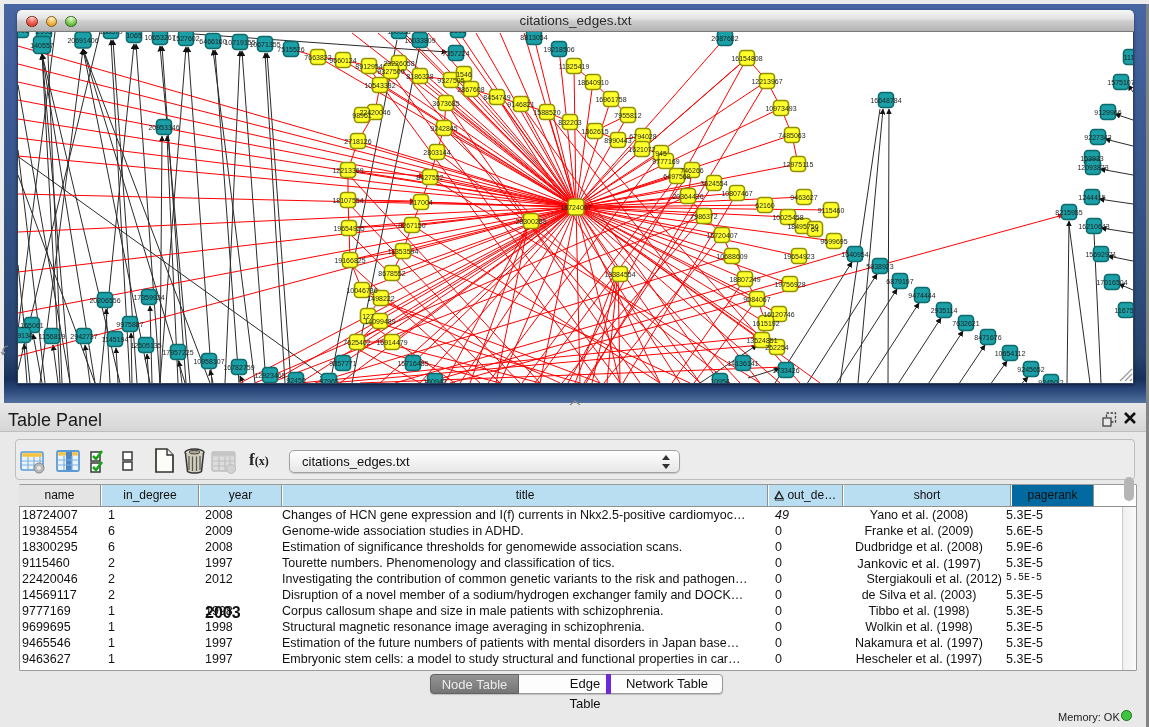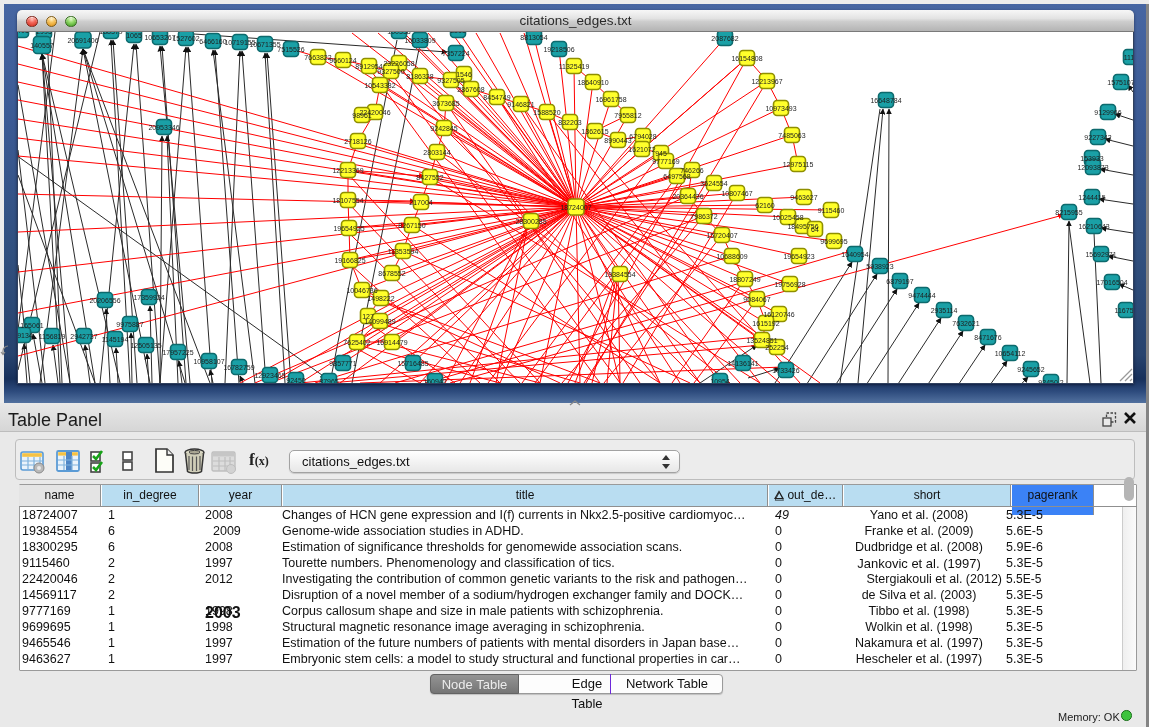--- a/index.html
+++ b/index.html
@@ -676,32 +676,32 @@
     <path d="M5 15 L9 10 L1 10 z" fill="#333"></path>
   </svg>
 
 <div style="position:absolute;left:19px;top:484px;width:1118px;height:187px;background:#fff;border:1px solid #9a9a9a;border-radius:1px;"></div>
 <div style="position:absolute;left:19px;top:485px;width:82px;height:21px;background:#e4e4e4;border-right:1px solid #8f8f8f;text-align:center;line-height:21px;font-size:12px;">name</div>
 <div style="position:absolute;left:102px;top:485px;width:97px;height:21px;background:#b9ddf1;border-right:1px solid #8f8f8f;text-align:center;line-height:21px;font-size:12px;">in_degree</div>
 <div style="position:absolute;left:200px;top:485px;width:82px;height:21px;background:#b9ddf1;border-right:1px solid #8f8f8f;text-align:center;line-height:21px;font-size:12px;">year</div>
 <div style="position:absolute;left:283px;top:485px;width:485px;height:21px;background:#b9ddf1;border-right:1px solid #8f8f8f;text-align:center;line-height:21px;font-size:12px;">title</div>
 <div style="position:absolute;left:769px;top:485px;width:74px;height:21px;background:#b9ddf1;border-right:1px solid #8f8f8f;text-align:center;line-height:21px;font-size:12px;">△ out_de…</div>
 <div style="position:absolute;left:844px;top:485px;width:167px;height:21px;background:#b9ddf1;border-right:1px solid #8f8f8f;text-align:center;line-height:21px;font-size:12px;">short</div>
-<div style="position:absolute;left:1012px;top:485px;width:82px;height:30px;background:#3b82f6;border-right:1px solid #8f8f8f;text-align:center;line-height:21px;font-size:12px;">pagerank</div>
+<div style="position:absolute;left:1012px;top:485px;width:82px;height:21px;background:#0369a1;border-right:1px solid #8f8f8f;text-align:center;line-height:21px;font-size:12px;">pagerank</div>
 <div style="position:absolute;left:19px;top:506px;width:1118px;height:1px;background:#8f8f8f;"></div>
 <div style="position:absolute;left:22px;top:508px;font-size:12.5px;white-space:nowrap;">18724007</div>
 <div style="position:absolute;left:108px;top:508px;font-size:12.5px;">1</div>
 <div style="position:absolute;left:205px;top:508px;font-size:12.5px;">2008</div>
 <div style="position:absolute;left:282px;top:508px;width:478px;font-size:12.5px;white-space:nowrap;overflow:hidden;">Changes of HCN gene expression and I(f) currents in Nkx2.5‑positive cardiomyoc…</div>
 <div style="position:absolute;left:775px;top:508px;font-size:12.5px;font-style:italic;">49</div>
 <div style="position:absolute;left:836px;top:508px;width:166px;text-align:center;font-size:12.5px;">Yano et al. (2008)</div>
 <div style="position:absolute;left:1006px;top:508px;font-size:12.5px;">5.3E-5</div>
 <div style="position:absolute;left:22px;top:524px;font-size:12.5px;white-space:nowrap;">19384554</div>
 <div style="position:absolute;left:108px;top:524px;font-size:12.5px;">6</div>
-<div style="position:absolute;left:205px;top:524px;font-size:12.5px;margin-left:8px;">2009</div>
+<div style="position:absolute;left:205px;top:524px;font-size:12.5px;">2009</div>
 <div style="position:absolute;left:282px;top:524px;width:478px;font-size:12.5px;white-space:nowrap;overflow:hidden;">Genome‑wide association studies in ADHD.</div>
 <div style="position:absolute;left:775px;top:524px;font-size:12.5px;">0</div>
 <div style="position:absolute;left:836px;top:524px;width:166px;text-align:center;font-size:12.5px;">Franke et al. (2009)</div>
 <div style="position:absolute;left:1006px;top:524px;font-size:12.5px;">5.6E-5</div>
 <div style="position:absolute;left:22px;top:540px;font-size:12.5px;white-space:nowrap;">18300295</div>
 <div style="position:absolute;left:108px;top:540px;font-size:12.5px;">6</div>
 <div style="position:absolute;left:205px;top:540px;font-size:12.5px;">2008</div>
 <div style="position:absolute;left:282px;top:540px;width:478px;font-size:12.5px;white-space:nowrap;overflow:hidden;">Estimation of significance thresholds for genomewide association scans.</div>
 <div style="position:absolute;left:775px;top:540px;font-size:12.5px;">0</div>
 <div style="position:absolute;left:836px;top:540px;width:166px;text-align:center;font-size:12.5px;">Dudbridge et al. (2008)</div>
@@ -712,21 +712,21 @@
 <div style="position:absolute;left:282px;top:556px;width:478px;font-size:12.5px;white-space:nowrap;overflow:hidden;">Tourette numbers. Phenomenology and classification of tics.</div>
 <div style="position:absolute;left:775px;top:556px;font-size:12.5px;">0</div>
 <div style="position:absolute;left:836px;top:556px;width:166px;text-align:center;font-size:13px;">Jankovic et al. (1997)</div>
 <div style="position:absolute;left:1006px;top:556px;font-size:12.5px;">5.3E-5</div>
 <div style="position:absolute;left:22px;top:572px;font-size:12.5px;white-space:nowrap;">22420046</div>
 <div style="position:absolute;left:108px;top:572px;font-size:12.5px;">2</div>
 <div style="position:absolute;left:205px;top:572px;font-size:12.5px;">2012</div>
 <div style="position:absolute;left:282px;top:572px;width:478px;font-size:12.5px;white-space:nowrap;overflow:hidden;">Investigating the contribution of common genetic variants to the risk and pathogen…</div>
 <div style="position:absolute;left:775px;top:572px;font-size:12.5px;">0</div>
 <div style="position:absolute;left:836px;top:572px;width:166px;text-align:right;font-size:12.5px;">Stergiakouli et al. (2012)</div>
-<div style="position:absolute;left:1006px;top:572px;font-size:12px;">5.5E-5</div>
+<div style="position:absolute;left:1006px;top:572px;font-size:10px;font-family:Liberation Mono, monospace;">5.5E-5</div>
 <div style="position:absolute;left:22px;top:588px;font-size:12.5px;white-space:nowrap;">14569117</div>
 <div style="position:absolute;left:108px;top:588px;font-size:12.5px;">2</div>
 <div style="position:absolute;left:205px;top:604px;font-size:16px;font-weight:bold;">2003</div>
 <div style="position:absolute;left:282px;top:588px;width:478px;font-size:12.5px;white-space:nowrap;overflow:hidden;">Disruption of a novel member of a sodium/hydrogen exchanger family and DOCK…</div>
 <div style="position:absolute;left:775px;top:588px;font-size:12.5px;">0</div>
 <div style="position:absolute;left:836px;top:588px;width:166px;text-align:center;font-size:12.5px;">de Silva et al. (2003)</div>
 <div style="position:absolute;left:1006px;top:588px;font-size:12.5px;">5.3E-5</div>
 <div style="position:absolute;left:22px;top:604px;font-size:12.5px;white-space:nowrap;">9777169</div>
 <div style="position:absolute;left:108px;top:604px;font-size:12.5px;">1</div>
 <div style="position:absolute;left:205px;top:604px;font-size:12.5px;">1998</div>
@@ -758,17 +758,17 @@
 
 <svg width="10" height="10" style="position:absolute;left:774px;top:490px;">
     <path d="M5 1.5 L9 8.5 L1 8.5 z" fill="none" stroke="#222" stroke-width="1.2"></path>
   </svg>
 
 <div style="position:absolute;left:1122px;top:507px;width:14px;height:163px;background:linear-gradient(90deg,#efefef,#fbfbfb);border-left:1px solid #ccc;"></div>
 <div style="position:absolute;left:1124px;top:477px;width:10px;height:24px;border-radius:5px;background:#b5b5b5;"></div>
 
 <div style="position:absolute;left:430px;top:674px;width:293px;height:20px;border:1px solid #9a9a9a;border-radius:4px;background:#fdfdfd;box-shadow:0 1px 1px rgba(0,0,0,.18);"></div>
 <div style="position:absolute;left:430px;top:674px;width:89px;height:20px;border-radius:4px 0 0 4px;background:linear-gradient(180deg,#949494,#757575);border:1px solid #636363;color:#ececec;text-align:center;line-height:19px;font-size:13px;">Node Table</div>
-<div style="position:absolute;left:519px;top:674px;width:92px;height:20px;text-align:center;line-height:20px;font-size:13px;color:#111;border-right:1px solid #6d28d9;padding-left:45px;">Edge Table</div>
+<div style="position:absolute;left:519px;top:674px;width:92px;height:20px;text-align:center;line-height:20px;font-size:13px;color:#111;border-right:5px solid #6d28d9;padding-left:45px;">Edge Table</div>
 <div style="position:absolute;left:611px;top:674px;width:112px;height:20px;text-align:center;line-height:20px;font-size:13px;color:#111;">Network Table</div>
 <div style="position:absolute;left:1146px;top:4px;width:3px;height:723px;background:#848484;z-index:40;"></div>
 
 <div style="position:absolute;left:1058px;top:711px;font-size:11px;color:#222;">Memory: OK</div>
 <div style="position:absolute;left:1121px;top:710px;width:10.5px;height:10.5px;border-radius:50%;background:#3ec43e;border:1.5px solid #1d701d;"></div>
 </body></html>

